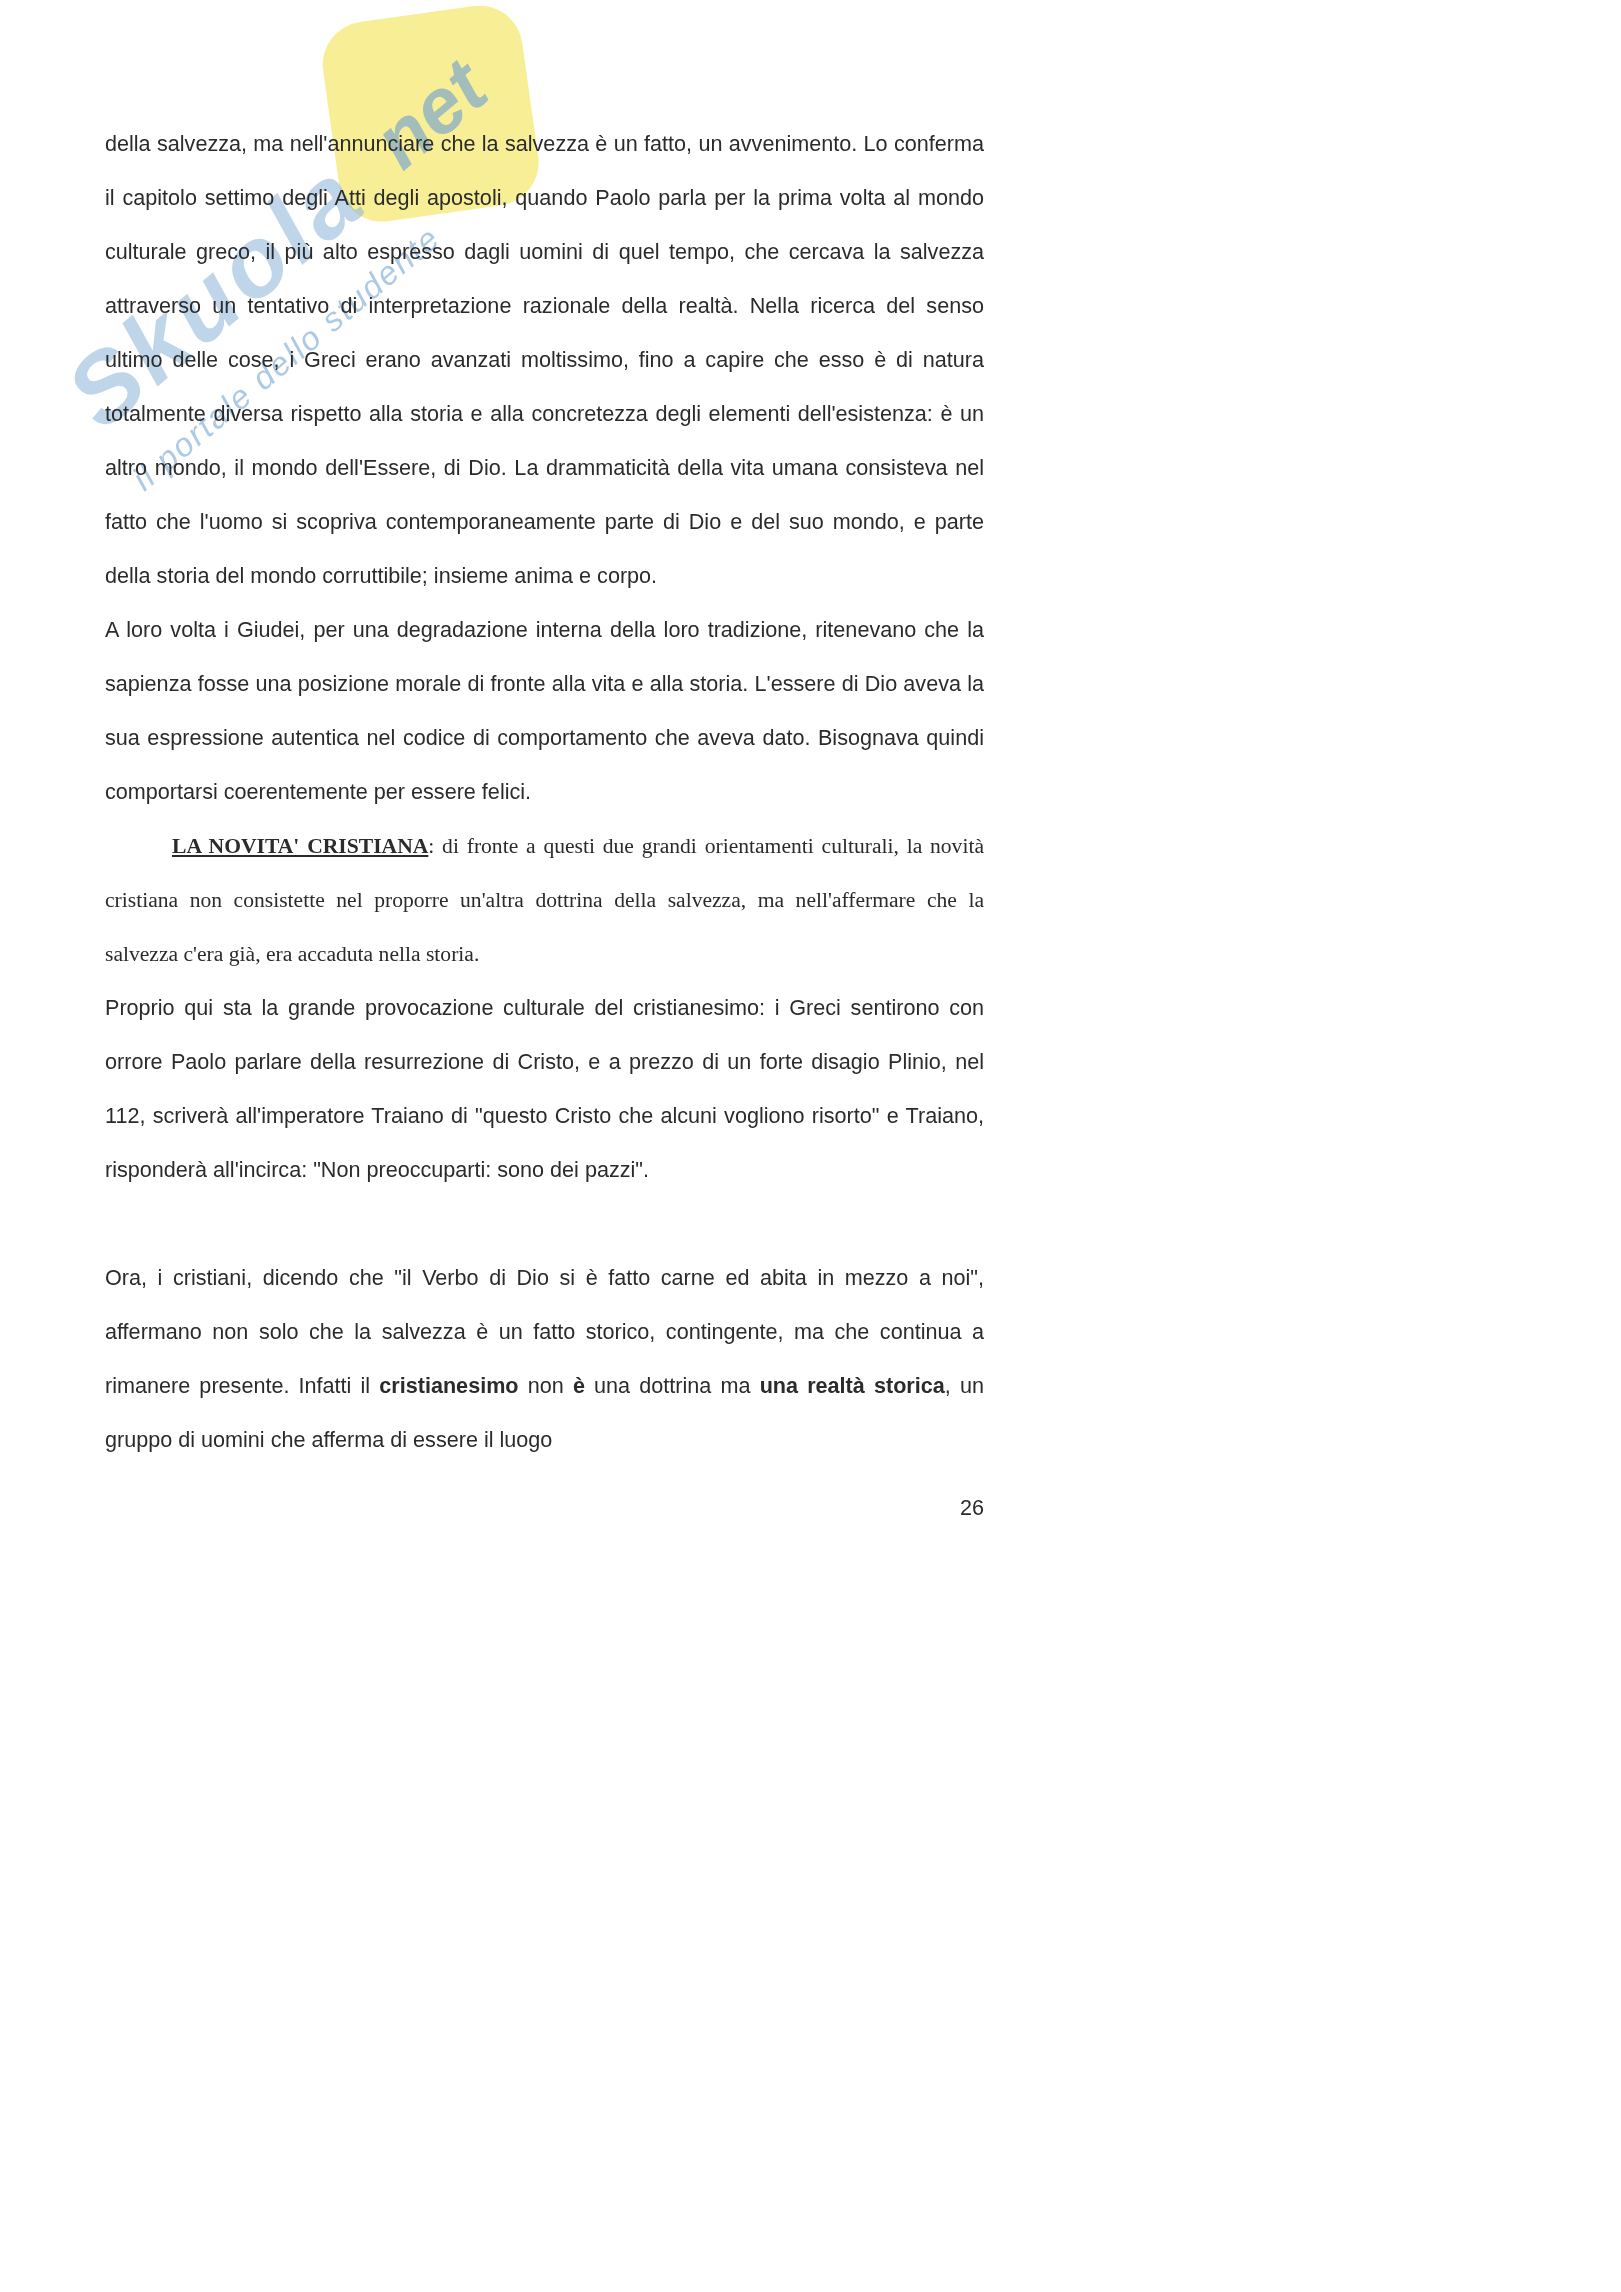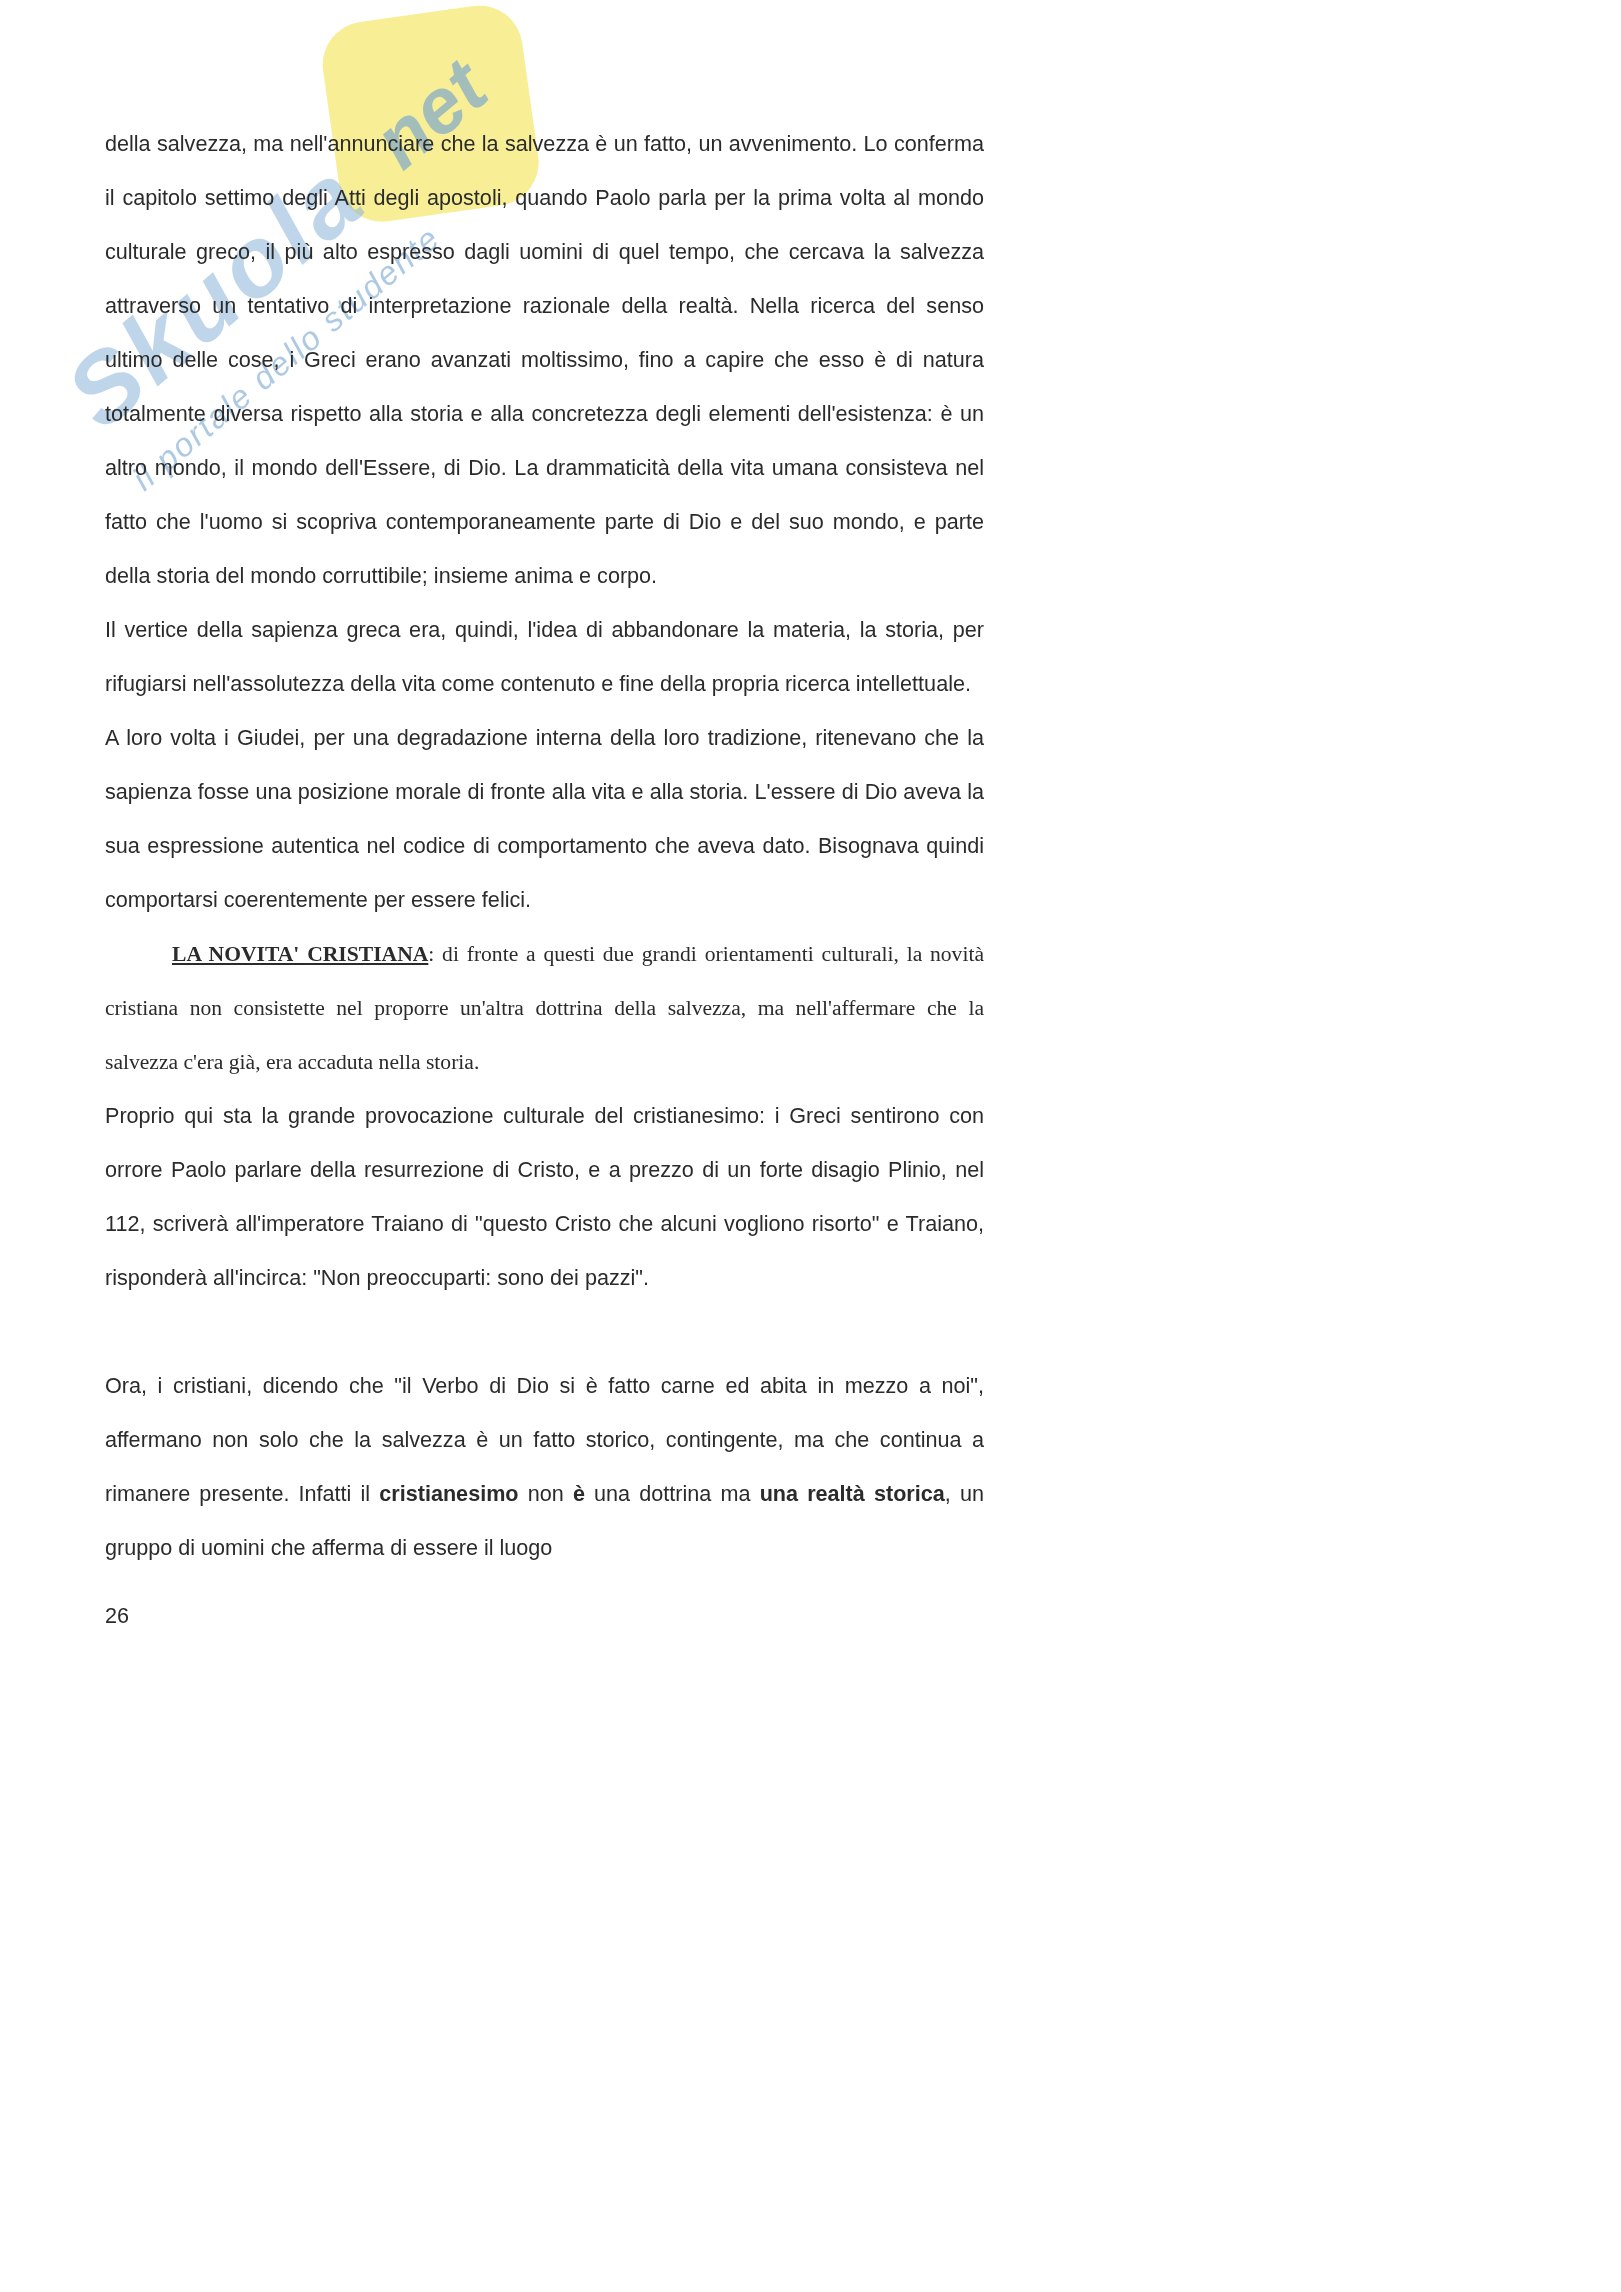--- a/index.html
+++ b/index.html
@@ -50,39 +50,38 @@
     z-index: 1;
     font-size: 21.6px; line-height: 54px; color: #2b2b2b;
   }
   .para { margin: 0; text-align: justify; }
   .para.indent { text-indent: 67px; font-family: Liberation Serif, serif; }
   .para.spacer { height: 54px; }
   .b { font-weight: bold; }
   .u { text-decoration: underline; }
 
   .page-number {
-    margin-top: 13.7px; text-align: left;
+    margin-top: 13.7px; text-align: right;
     font-size: 21.6px; color: #2b2b2b;
   }
 </style>
 </head>
 <body>
 
 <div class="watermark">
   <div class="wm-main">
     <span class="wm-brand">Skuola</span>
     <span class="wm-net"><span>net</span></span>
   </div>
   <div class="wm-tagline">il portale dello studente</div>
 </div>
 
 <main class="text-block">
   <div>
       <p class="para"><span>della salvezza, ma nell'annunciare che la salvezza è un fatto, un avvenimento. Lo conferma il capitolo settimo degli Atti degli apostoli, quando Paolo parla per la prima volta al mondo culturale greco, il più alto espresso dagli uomini di quel tempo, che cercava la salvezza attraverso un tentativo di interpretazione razionale della realtà. Nella ricerca del senso ultimo delle cose, i Greci erano avanzati moltissimo, fino a capire che esso è di natura totalmente diversa rispetto alla storia e alla concretezza degli elementi dell'esistenza: è un altro mondo, il mondo dell'Essere, di Dio. La drammaticità della vita umana consisteva nel fatto che l'uomo si scopriva contemporaneamente parte di Dio e del suo mondo, e parte della storia del mondo corruttibile; insieme anima e corpo.</span></p>
-      <p class="para"><span>Il vertice della sapienza greca era, quindi, l'idea di abbandonare la materia, la storia, per rifugiarsi nell'assolutezza della vita come contenuto e fine della propria ricerca intellettuale.</span></p>
       <p class="para"><span>A loro volta i Giudei, per una degradazione interna della loro tradizione, ritenevano che la sapienza fosse una posizione morale di fronte alla vita e alla storia. L'essere di Dio aveva la sua espressione autentica nel codice di comportamento che aveva dato. Bisognava quindi comportarsi coerentemente per essere felici.</span></p>
       <p class="para indent"><span class="b u">LA NOVITA' CRISTIANA</span><span>:  di fronte a questi due grandi orientamenti culturali, la novità cristiana non consistette nel proporre un'altra dottrina della salvezza, ma nell'affermare che la salvezza c'era già, era accaduta nella storia.</span></p>
       <p class="para"><span>Proprio qui sta la grande provocazione culturale del cristianesimo: i Greci sentirono con orrore Paolo parlare della resurrezione di Cristo, e a prezzo di un forte disagio Plinio, nel 112, scriverà all'imperatore Traiano di "questo Cristo che alcuni vogliono risorto" e Traiano, risponderà all'incirca: "Non preoccuparti: sono dei pazzi".</span></p>
       <p class="para spacer"></p>
       <p class="para"><span>Ora, i cristiani, dicendo che "il Verbo di Dio si è fatto carne ed abita in mezzo a noi", affermano non solo che la salvezza è un fatto storico, contingente, ma che continua a rimanere presente. Infatti il </span><span class="b">cristianesimo</span><span> non </span><span class="b">è</span><span> una dottrina ma </span><span class="b">una realtà storica</span><span>, un gruppo di uomini che afferma di essere il luogo</span></p>
     </div>
   <div class="page-number">26</div>
 </main>
 
 

